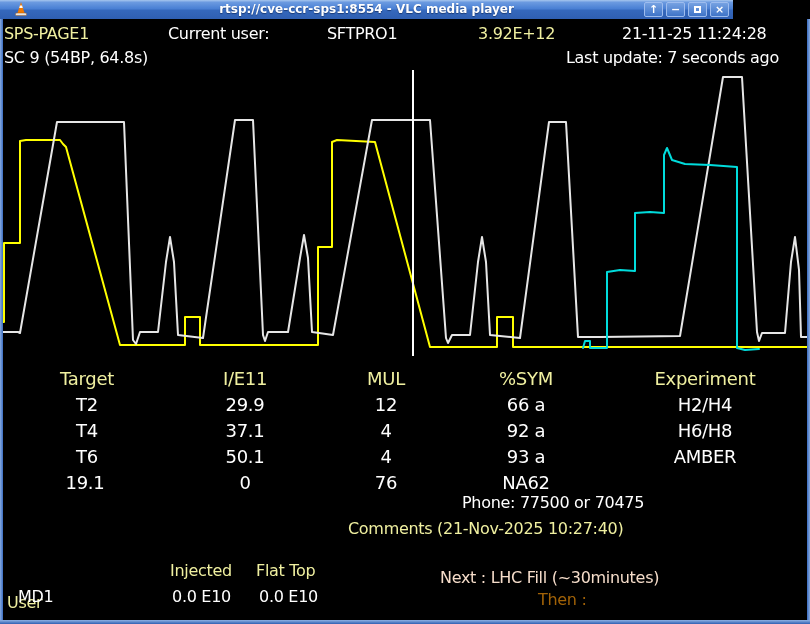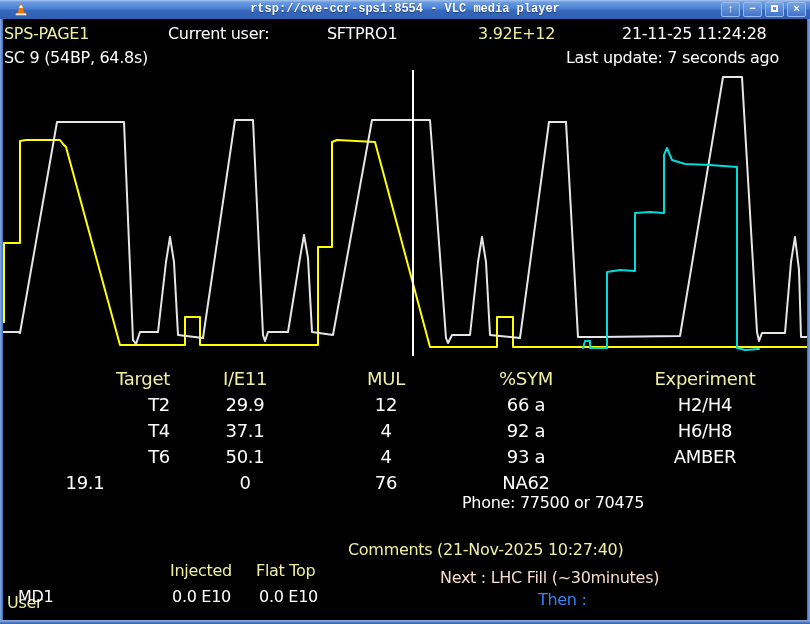--- a/index.html
+++ b/index.html
@@ -3,23 +3,23 @@
 <meta charset="utf-8">
 <style>
   html,body{margin:0;padding:0;background:#444;}
   .window{
     position:relative;width:810px;height:624px;background:#000;
     font-family:"DejaVu Sans","Liberation Sans",sans-serif;
     overflow:hidden;
   }
   
   .titlebar{
-    position:absolute;left:0;top:0;width:810px;height:19px;
+    position:absolute;left:0;top:0;width:733px;height:19px;
     background:linear-gradient(#a7c6ee 0%, #6b9ae0 12%, #4a80d4 45%, #3568bc 55%, #2f5fb2 100%);
-    display:flex;align-items:center;font-family:Liberation Mono, monospace;
+    display:flex;align-items:center;
   }
   .titlebar .app-icon{position:absolute;left:13px;top:1px;width:16px;height:16px;}
   .title-text{
     position:absolute;left:0;right:0;text-align:center;
     color:#fff;font-size:12px;font-weight:bold;line-height:19px;
     text-shadow:0 1px 1px #1b3c78;
   }
   .winbtns{position:absolute;right:4px;top:2px;display:flex;gap:3px;}
   .winbtn{
     width:19px;height:15px;border-radius:2px;
@@ -35,31 +35,31 @@
   
   .edge{position:absolute;z-index:50;}
   .edge-l{left:0;top:19px;bottom:0;width:3px;background:linear-gradient(90deg,#89ace0,#3a6cc0);}
   .edge-r{right:0;top:19px;bottom:0;width:3px;background:linear-gradient(270deg,#89ace0,#3a6cc0);}
   .edge-b{left:0;right:0;bottom:0;height:4px;background:linear-gradient(#8fb2e4,#2f5fb2);}
   
   .t{position:absolute;font-size:16px;line-height:20px;color:#fff;white-space:nowrap;letter-spacing:-0.3px;}
   .yellow{color:#f0f0a0;}
   .green{color:#76a55c;}
   .pink{color:#f6ddca;}
-  .olive{color:#3b82f6;}
+  .olive{color:#a16207;}
   
   .chart{position:absolute;left:0;top:0;width:810px;height:624px;pointer-events:none;}
   
   .ttable{
     position:absolute;left:0;top:366px;width:810px;
     display:grid;grid-template-columns:170px 150px 132px 148px 210px;
     font-size:18px;letter-spacing:-0.3px;
   }
   .ttable .cell{height:26px;line-height:26px;text-align:center;color:#fff;white-space:nowrap;}
-  .ttable .cell.first{text-align:right;padding-left:4px;}
+  .ttable .cell.first{text-align:center;padding-left:4px;}
   .ttable .hdr{color:#f0f0a0;}
   .ttable .body-first{padding-left:20px;}
 </style>
 </head>
 <body>
 
 <div class="window">
 
   <div class="titlebar">
     <span class="app-icon">
@@ -119,21 +119,21 @@
     <div class="cell">93 a</div>
     <div class="cell">AMBER</div>
 
     <div class="cell">19.1</div>
     <div class="cell">0</div>
     <div class="cell">76</div>
     <div class="cell">NA62</div>
   </div>
 
   <div class="t" style="left:462px;top:493px;">Phone: 77500 or 70475</div>
-  <div class="t yellow" style="left:348px;top:519px;margin-top:21px;">Comments (21-Nov-2025 10:27:40)</div>
+  <div class="t yellow" style="left:348px;top:519px;">Comments (21-Nov-2025 10:27:40)</div>
   <div class="t pink" style="left:440px;top:568px;">Next : LHC Fill (~30minutes)</div>
   <div class="t olive" style="left:538px;top:590px;">Then :</div>
 
   <div class="t yellow" style="left:7px;top:561px;margin-top:32px;">User</div>
   <div class="t yellow" style="left:170px;top:561px;">Injected</div>
   <div class="t yellow" style="left:256px;top:561px;">Flat Top</div>
   <div class="t" style="left:18px;top:587px;">MD1</div>
   <div class="t" style="left:172px;top:587px;">0.0 E10</div>
   <div class="t" style="left:259px;top:587px;">0.0 E10</div>
 

